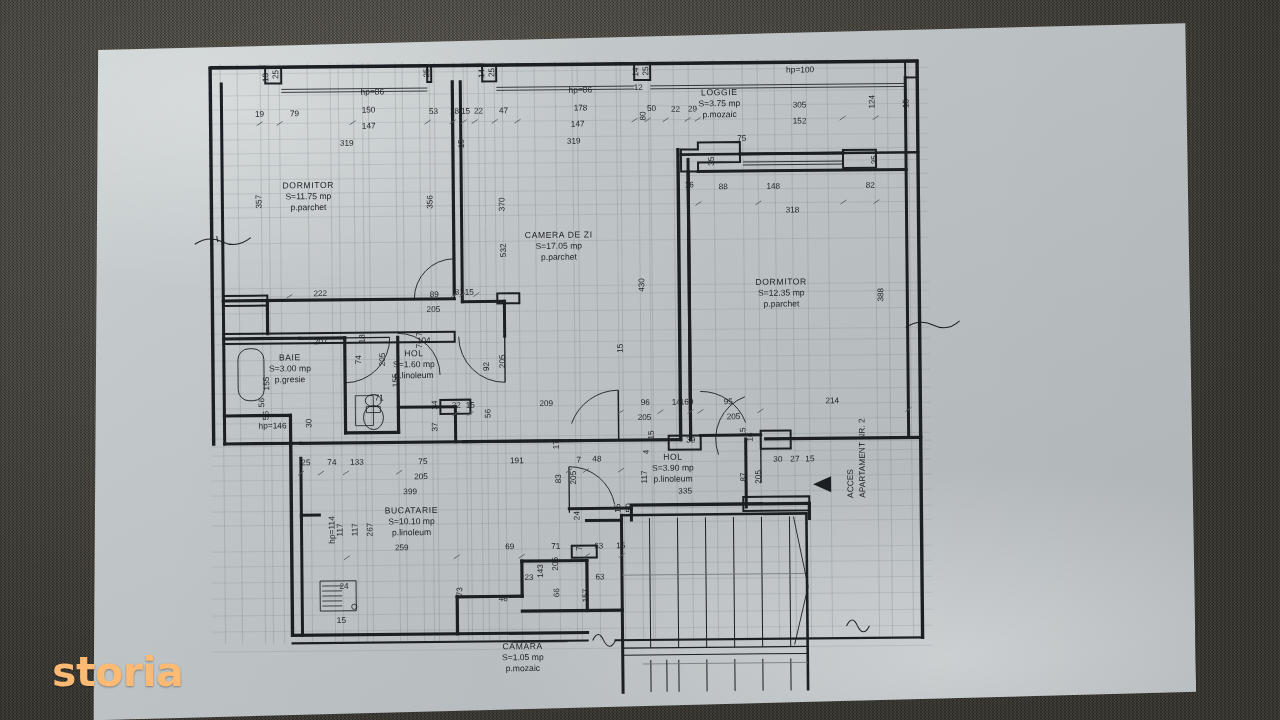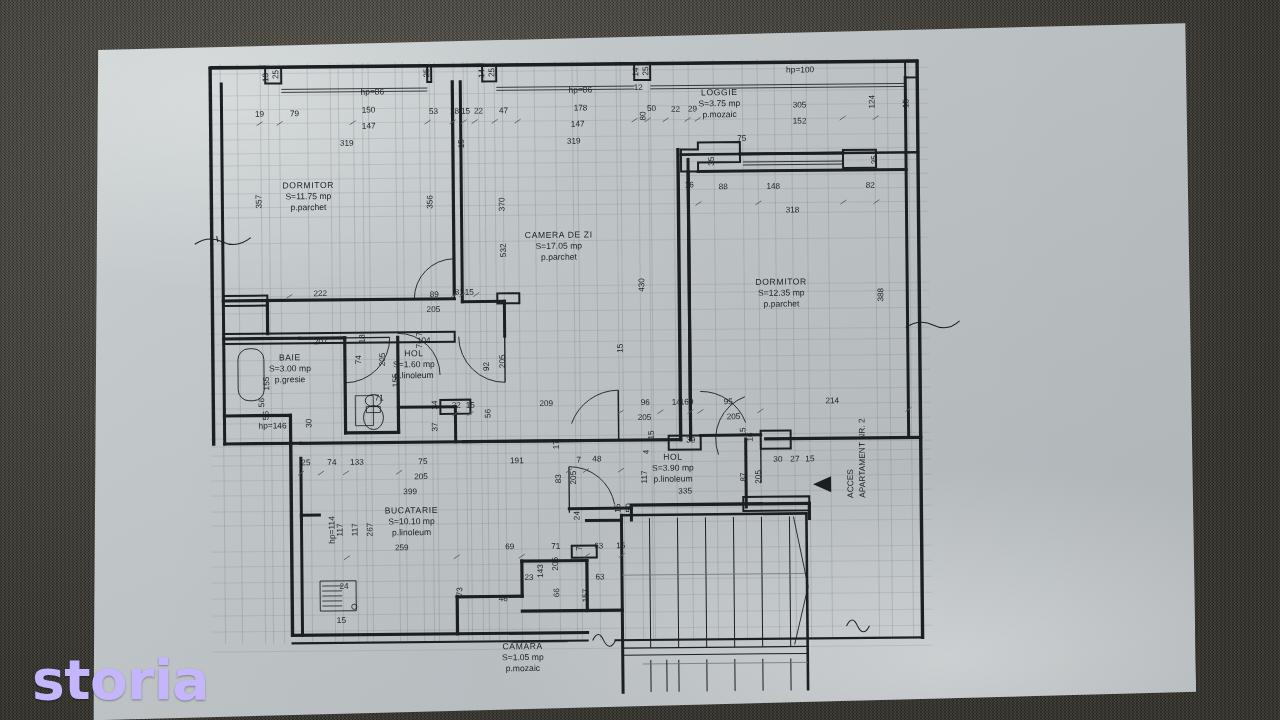--- a/index.html
+++ b/index.html
@@ -45,23 +45,23 @@
 
   
   .plan{
     position:absolute;left:86px;top:22px;width:1108px;height:692px;
     transform:rotate(-0.55deg);
   }
   .plan svg{display:block;}
 
   
   .wm{
-    position:absolute;left:32px;top:648px;
-    font-size:55px;font-weight:bold;letter-spacing:-.5px;
-    color:#c4b5fd;font-family:"DejaVu Sans",sans-serif;
+    position:absolute;left:52px;top:648px;
+    font-size:41px;font-weight:bold;letter-spacing:-.5px;
+    color:#fdba74;font-family:"DejaVu Sans",sans-serif;
     text-shadow:0 1px 2px rgba(0,0,0,.35);
   }
 </style>
 </head>
 <body>
 
 <div id="stage">
 
   <div class="bg"></div>
   <div class="bg2"></div>

